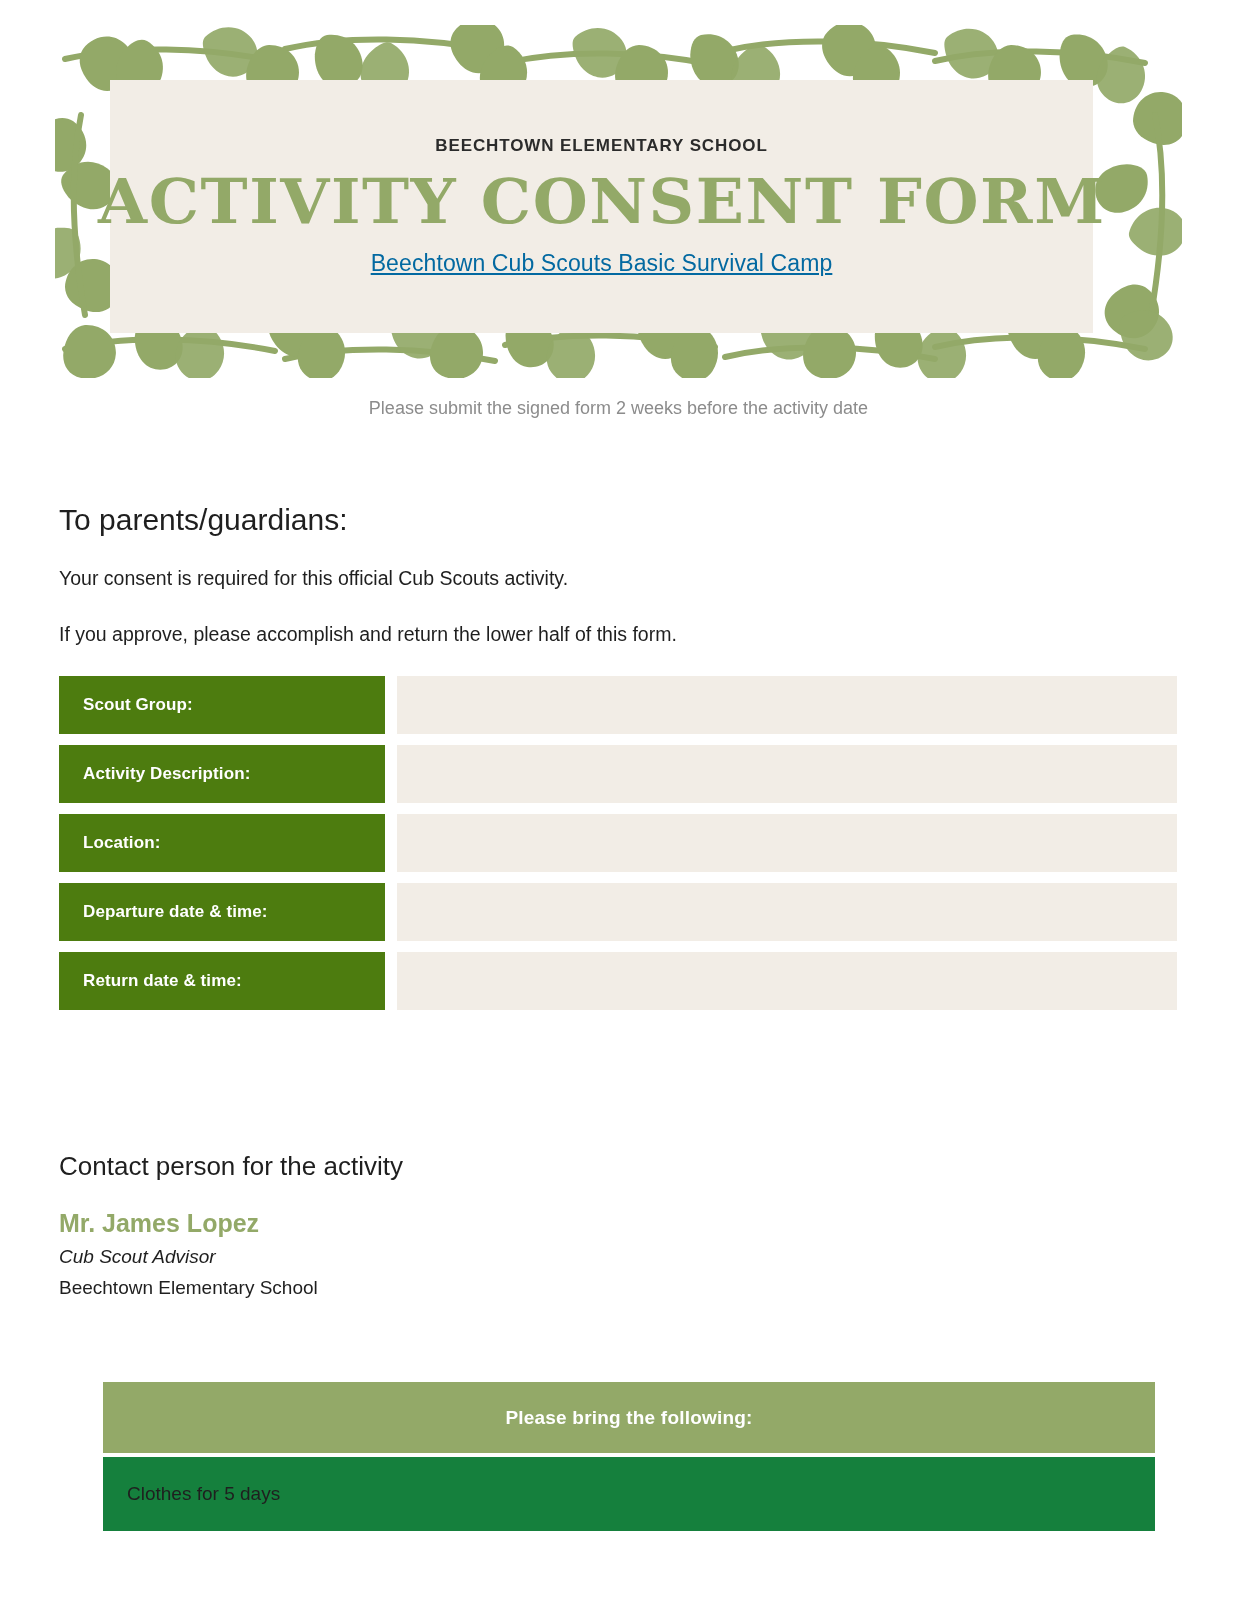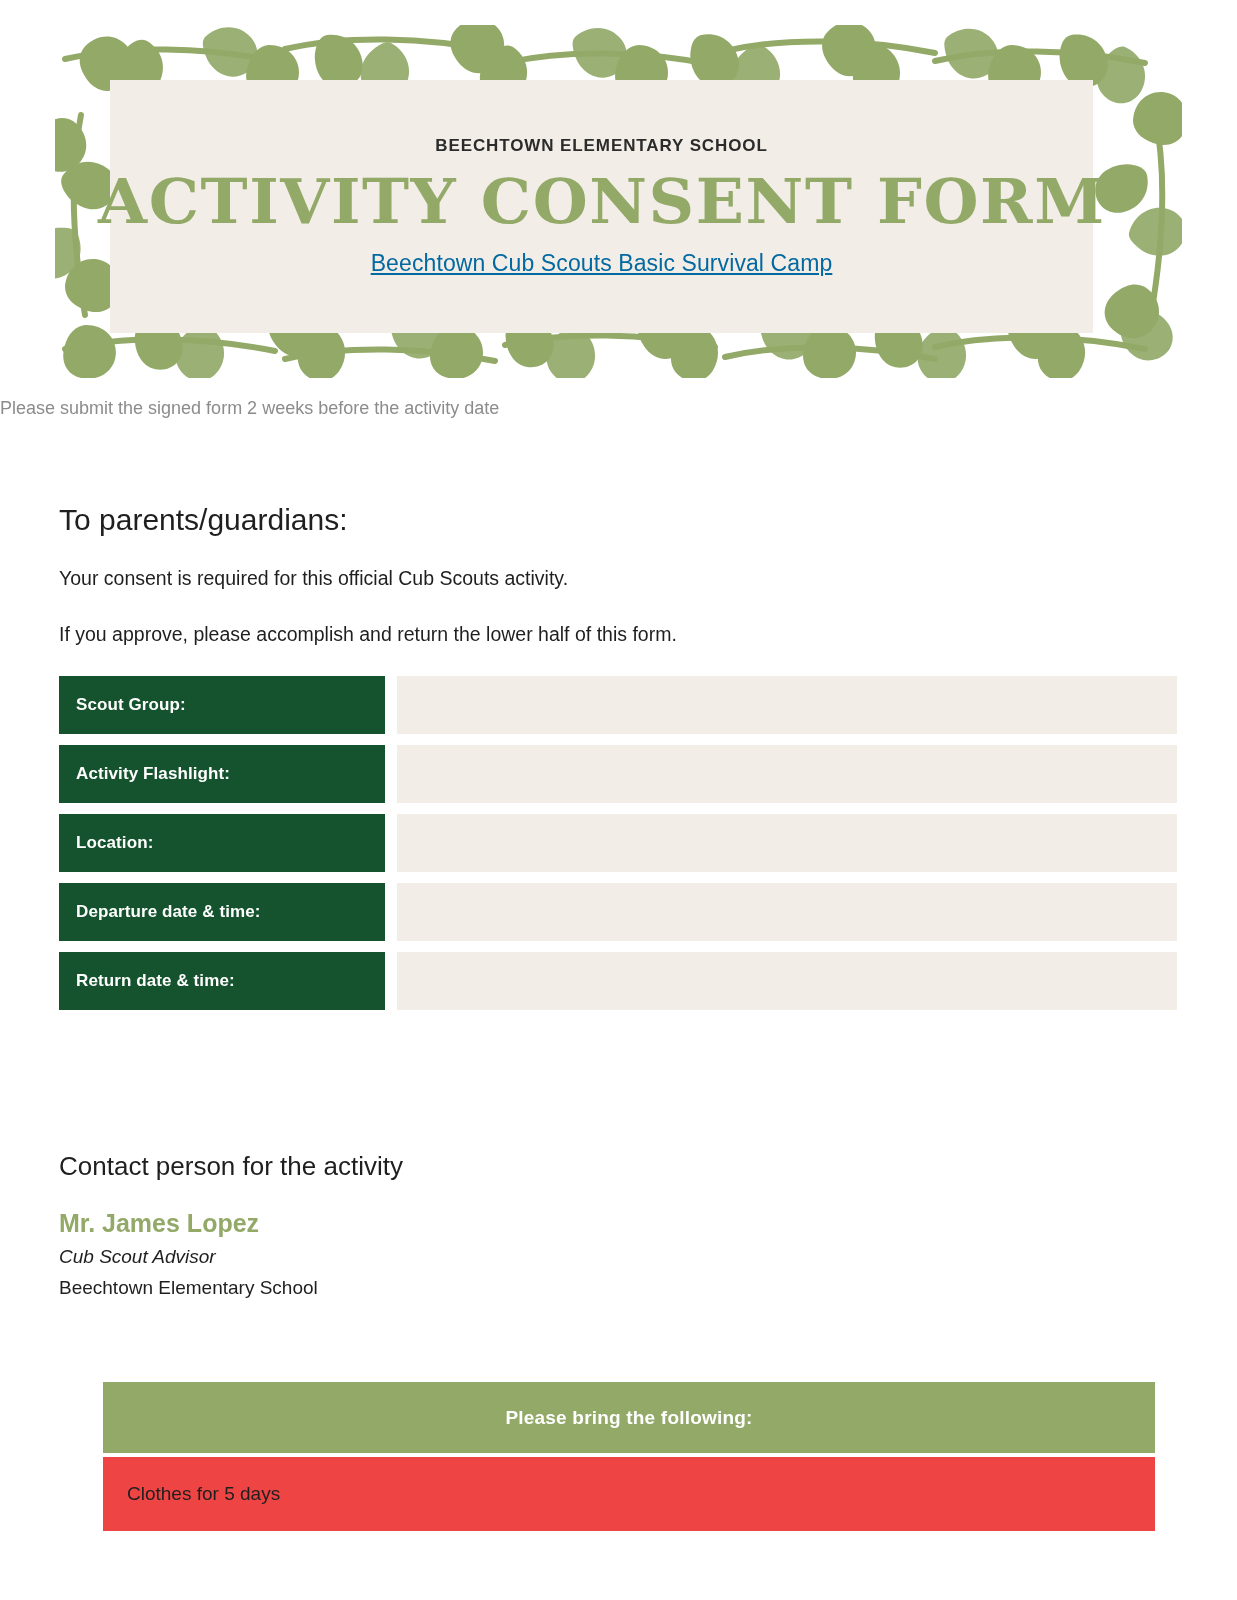--- a/index.html
+++ b/index.html
@@ -82,21 +82,21 @@
     margin-top: 16px;
     letter-spacing: 0.1px;
     text-decoration: underline;
   }
 
   .submit-note {
     position: absolute;
     left: 0;
     top: 398px;
     width: 1237px;
-    text-align: left;
+    text-align: center;
     font-size: 18px;
     color: #8c8c8c;
   }
 
   
   .section-heading {
     position: absolute;
     left: 59px;
     font-size: 30px;
     color: #1f1f1f;
@@ -126,27 +126,27 @@
   .form-row {
     display: flex;
     height: 58px;
     margin-bottom: 11px;
   }
 
   .form-row:last-child { margin-bottom: 0; }
 
   .form-label {
     width: 326px;
-    background: #14532d;
+    background: #4d7c0f;
     color: #ffffff;
     font-size: 17px;
     font-weight: bold;
     display: flex;
     align-items: center;
-    padding-left: 17px;
+    padding-left: 24px;
     letter-spacing: 0.1px;
   }
 
   .form-value {
     flex: 1;
     margin-left: 12px;
     background: #f2ede6;
   }
 
   
@@ -194,21 +194,21 @@
 
   .bring-row {
     display: flex;
     margin-top: 4px;
     gap: 6px;
   }
 
   .bring-cell {
     flex: 1;
     height: 74px;
-    background: #ef4444;
+    background: #15803d;
     display: flex;
     align-items: center;
     padding-left: 24px;
     font-size: 19px;
     color: #1f1f1f;
   }
 </style>
 </head>
 <body>
 
@@ -317,21 +317,21 @@
 
   <div class="form-table">
 
     <div class="form-row">
       <div class="form-label">Scout Group:</div>
       <div class="form-value"></div>
     </div>
 
 
     <div class="form-row">
-      <div class="form-label">Activity Flashlight:</div>
+      <div class="form-label">Activity Description:</div>
       <div class="form-value"></div>
     </div>
 
     <div class="form-row">
       <div class="form-label">Location:</div>
       <div class="form-value"></div>
     </div>
 
     <div class="form-row">
       <div class="form-label">Departure date &amp; time:</div>

